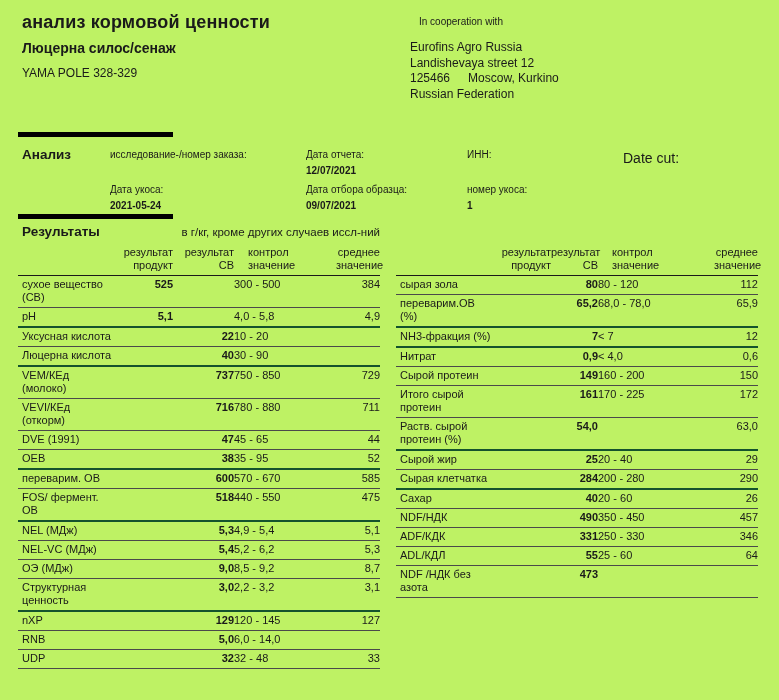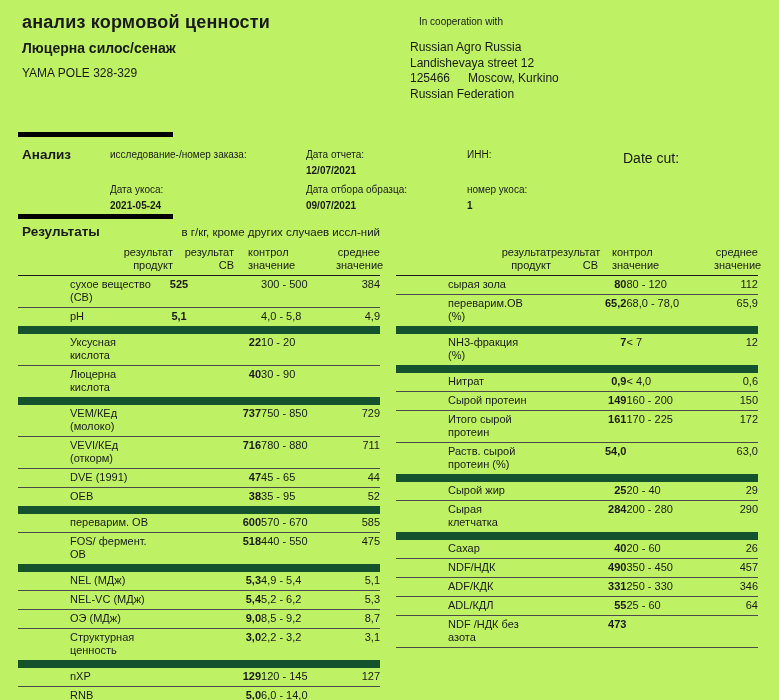--- a/index.html
+++ b/index.html
@@ -44,43 +44,43 @@
   #table-right { left:396px; }
 
   .thead { display:flex; border-bottom:1px solid #1a1a1a; padding:2px 0 3px; }
   .hc { }
   .hc-prod { width:155px; text-align:right; }
   .hc-dm   { width:61px;  text-align:right; }
   .hc-ctl  { width:88px;  margin-left:14px; text-align:left; }
   .hc-mean { width:44px;  text-align:right; }
 
   .trow { display:flex; border-bottom:1px solid #4a4a4a; padding:2px 0 3px; }
-  .trow.thick { border-bottom:8px solid #14532d; }
-  .c.label   { width:95px; padding-left:4px; overflow-wrap:break-word;margin-left:48px; }
-  .c.product { width:60px; text-align:center; font-weight:bold; }
+  .trow.thick { border-bottom:2px solid #14532d; }
+  .c.label   { width:95px; padding-left:4px; overflow-wrap:break-word; }
+  .c.product { width:60px; text-align:right; font-weight:bold; }
   .c.dm      { width:61px; text-align:right; font-weight:bold; }
   .c.control { width:88px; margin-left:0; }
   .c.mean    { width:44px; text-align:right; margin-left:auto; }
 
   
   #table-right .c.dm, #table-right .hc-dm      { width:47px; }
   #table-right .c.control, #table-right .hc-ctl{ width:102px; }
 </style>
 </head>
 <body>
 
 <div class="page">
 
   <div class="title">анализ кормовой ценности</div>
   <div class="subtitle">Люцерна силос/сенаж</div>
   <div class="sample-id">YAMA POLE 328-329</div>
 
   <div class="coop-label">In cooperation with</div>
   <div class="addr">
-    <div>Russian Agro Russia</div>
+    <div>Eurofins Agro Russia</div>
     <div>Landishevaya street 12</div>
     <div><span>125466</span><span class="gap"></span><span>Moscow, Kurkino</span></div>
     <div>Russian Federation</div>
   </div>
 
   <div class="bar bar1"></div>
   <div class="sec-title st-analysis">Анализ</div>
 
   <div class="af p-f0l">исследование-/номер заказа:</div>
   <div class="af p-f1l">Дата отчета:</div>

